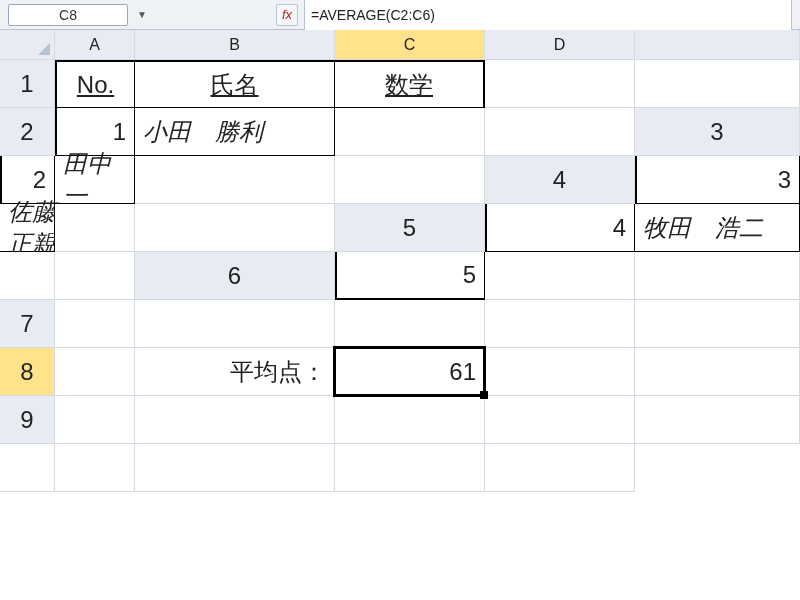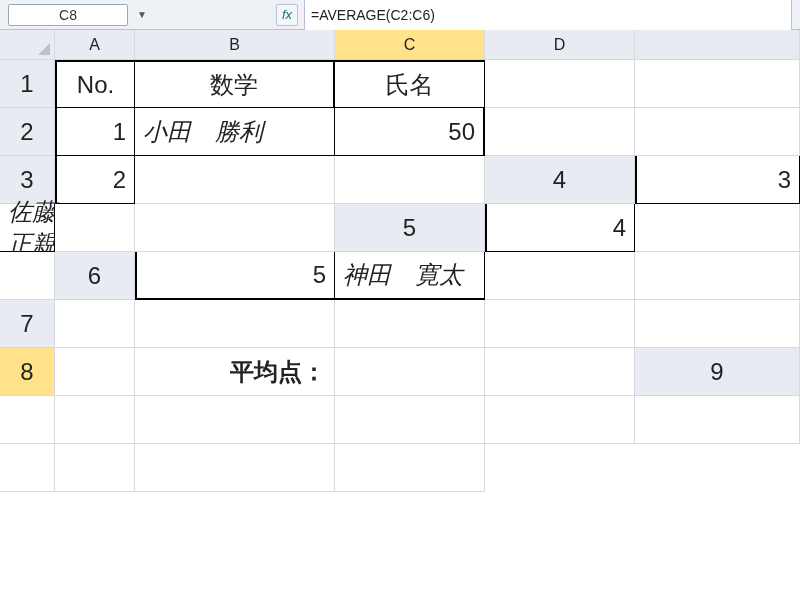--- a/index.html
+++ b/index.html
@@ -42,21 +42,21 @@
     font-size: 10px;
   }
   .fx-btn {
     width: 22px;
     height: 22px;
     display: flex;
     align-items: center;
     justify-content: center;
     font-style: italic;
     font-size: 13px;
-    color: #0f766e;
+    color: #b91c1c;
     border: 1px solid #b6c2d2;
     background: #f5f7fa;
     border-radius: 2px;
     margin-left: 120px;
   }
   .formula-input {
     flex: 1;
     height: 36px;
     background: #fff;
     border: 1px solid #b6c2d2;
@@ -117,23 +117,23 @@
     color: #3a4a5e;
   }
   .row-hdr.active {
     background: #ffe28a;
   }
   .hdr-row { height: 30px !important; font-size: 16px !important; }
   .sheet .hdr-row { grid-row: 1; }
 
   .cell { background: #fff; }
   .num { justify-content: flex-end; }
-  .txt-c { justify-content: center; }
+  .txt-c { justify-content: center; text-decoration: underline; }
   .txt-l { justify-content: flex-start; font-style: italic; }
-  .txt-r { justify-content: flex-end; font-weight: bold; }
+  .txt-r { justify-content: flex-end; }
 
   
   .b-top { border-top: 2px solid #000 !important; }
   .b-left { border-left: 2px solid #000 !important; }
   .b-right { border-right: 2px solid #000 !important; }
   .b-bottom { border-bottom: 2px solid #000 !important; }
   .b-inner-h { border-bottom: 1.5px solid #000 !important; }
   .b-inner-v { border-right: 1.5px solid #000 !important; }
 
   
@@ -171,64 +171,65 @@
 
   <div class="corner hdr-row"></div>
   <div class="col-hdr hdr-row">A</div>
   <div class="col-hdr hdr-row">B</div>
   <div class="col-hdr hdr-row active">C</div>
   <div class="col-hdr hdr-row">D</div>
   <div class="col-hdr hdr-row"></div>
 
   <div class="row-hdr">1</div>
   <div class="cell txt-c b-top b-left b-inner-v b-inner-h">No.</div>
+  <div class="cell txt-c b-top b-inner-v b-inner-h">氏名</div>
   <div class="cell txt-c b-top b-right b-inner-h">数学</div>
-  <div class="cell txt-c b-top b-inner-v b-inner-h">氏名</div>
   <div class="cell"></div>
   <div class="cell"></div>
 
   <div class="row-hdr">2</div>
   <div class="cell num b-left b-inner-v b-inner-h">1</div>
   <div class="cell txt-l b-inner-v b-inner-h">小田　勝利</div>
-  <div class="cell num b-right b-inner-h">50</div>
   <div class="cell"></div>
   <div class="cell"></div>
 
   <div class="row-hdr">3</div>
   <div class="cell num b-left b-inner-v b-inner-h">2</div>
+  <div class="cell txt-l b-inner-v b-inner-h">田中　一</div>
   <div class="cell"></div>
   <div class="cell"></div>
 
   <div class="row-hdr">4</div>
   <div class="cell num b-left b-inner-v b-inner-h">3</div>
   <div class="cell txt-l b-inner-v b-inner-h">佐藤　正親</div>
   <div class="cell"></div>
   <div class="cell"></div>
 
   <div class="row-hdr">5</div>
   <div class="cell num b-left b-inner-v b-inner-h">4</div>
+  <div class="cell txt-l b-inner-v b-inner-h">牧田　浩二</div>
   <div class="cell"></div>
   <div class="cell"></div>
 
   <div class="row-hdr">6</div>
   <div class="cell num b-left b-inner-v b-bottom">5</div>
-  <div class="cell txt-l b-inner-v b-bottom">神田　寛太</div>
   <div class="cell"></div>
   <div class="cell"></div>
 
   <div class="row-hdr">7</div>
   <div class="cell"></div>
   <div class="cell"></div>
   <div class="cell"></div>
   <div class="cell"></div>
   <div class="cell"></div>
 
   <div class="row-hdr active">8</div>
   <div class="cell"></div>
   <div class="cell txt-r">平均点：</div>
+  <div class="cell num selected">61</div>
   <div class="cell"></div>
   <div class="cell"></div>
 
   <div class="row-hdr">9</div>
   <div class="cell"></div>
   <div class="cell"></div>
   <div class="cell"></div>
   <div class="cell"></div>
   <div class="cell"></div>
 

